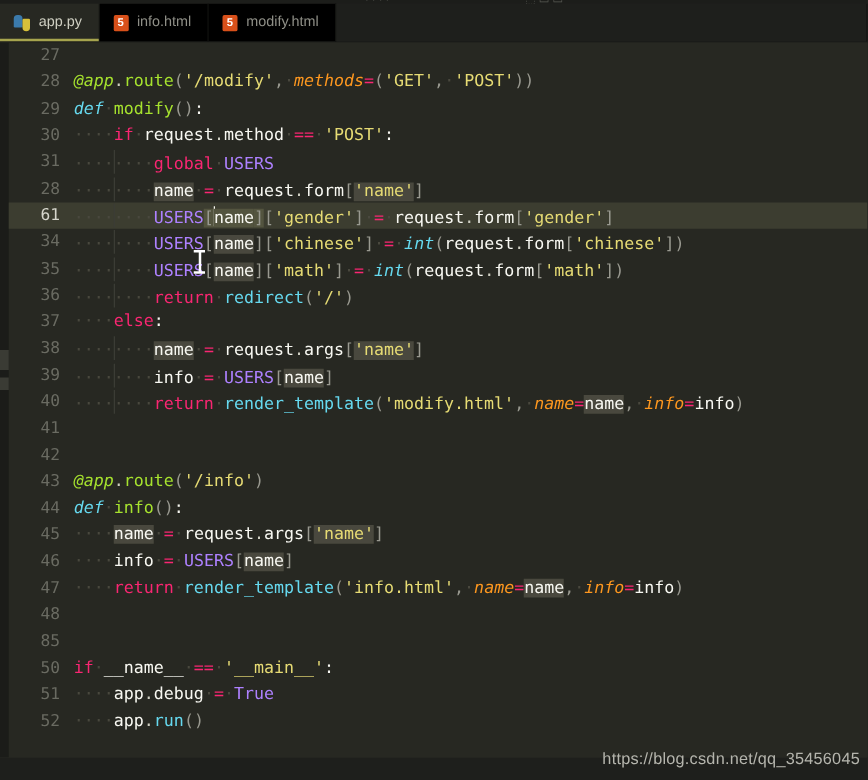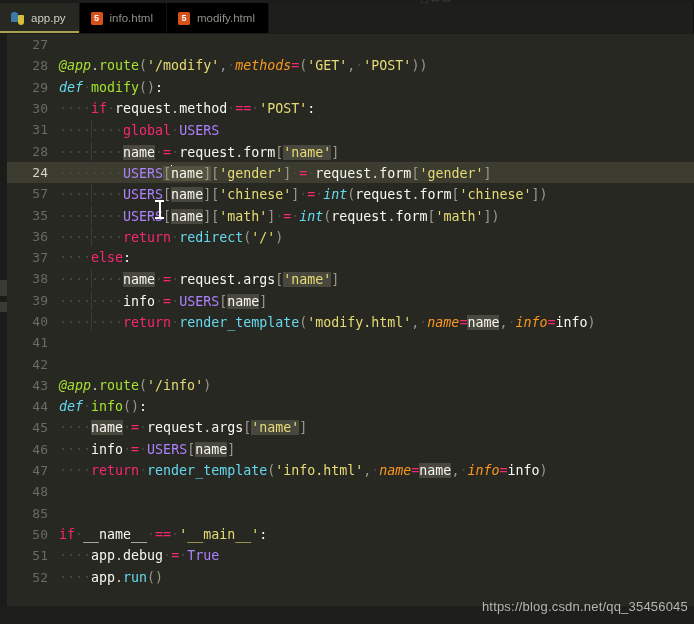--- a/index.html
+++ b/index.html
@@ -311,26 +311,26 @@
         <span class="gutter">31</span>
         <span class="code"><span class="t-ws">····</span><span class="indent-guide"></span><span class="t-ws">····</span><span class="t-kw">global</span><span class="t-ws">·</span><span class="t-var">USERS</span></span>
       </div>
 
       <div class="line">
         <span class="gutter">28</span>
         <span class="code"><span class="t-ws">····</span><span class="indent-guide"></span><span class="t-ws">····</span><span class="t-plain hl">name</span><span class="t-ws">·</span><span class="t-op">=</span><span class="t-ws">·</span><span class="t-plain">request</span><span class="t-dot">.</span><span class="t-plain">form</span><span class="t-punct">[</span><span class="t-str hl">'name'</span><span class="t-punct">]</span></span>
       </div>
 
       <div class="line cur">
-        <span class="gutter">24</span>
+        <span class="gutter">61</span>
         <span class="code"><span class="t-ws">····</span><span class="indent-guide"></span><span class="t-ws">····</span><span class="t-var">USERS</span><span class="t-punct hl2">[</span><span class="caret"></span><span class="t-plain hl2">name</span><span class="t-punct hl2">]</span><span class="t-punct">[</span><span class="t-str">'gender'</span><span class="t-punct">]</span><span class="t-ws">·</span><span class="t-op">=</span><span class="t-ws">·</span><span class="t-plain">request</span><span class="t-dot">.</span><span class="t-plain">form</span><span class="t-punct">[</span><span class="t-str">'gender'</span><span class="t-punct">]</span></span>
       </div>
 
       <div class="line">
-        <span class="gutter">57</span>
+        <span class="gutter">34</span>
         <span class="code"><span class="t-ws">····</span><span class="indent-guide"></span><span class="t-ws">····</span><span class="t-var">USERS</span><span class="t-punct">[</span><span class="t-plain hl">name</span><span class="t-punct">]</span><span class="t-punct">[</span><span class="t-str">'chinese'</span><span class="t-punct">]</span><span class="t-ws">·</span><span class="t-op">=</span><span class="t-ws">·</span><span class="t-type">int</span><span class="t-punct">(</span><span class="t-plain">request</span><span class="t-dot">.</span><span class="t-plain">form</span><span class="t-punct">[</span><span class="t-str">'chinese'</span><span class="t-punct">])</span></span>
       </div>
 
       <div class="line">
         <span class="gutter">35</span>
         <span class="code"><span class="t-ws">····</span><span class="indent-guide"></span><span class="t-ws">····</span><span class="t-var">USERS</span><span class="t-punct">[</span><span class="t-plain hl">name</span><span class="t-punct">]</span><span class="t-punct">[</span><span class="t-str">'math'</span><span class="t-punct">]</span><span class="t-ws">·</span><span class="t-op">=</span><span class="t-ws">·</span><span class="t-type">int</span><span class="t-punct">(</span><span class="t-plain">request</span><span class="t-dot">.</span><span class="t-plain">form</span><span class="t-punct">[</span><span class="t-str">'math'</span><span class="t-punct">])</span></span>
       </div>
 
       <div class="line">
         <span class="gutter">36</span>

